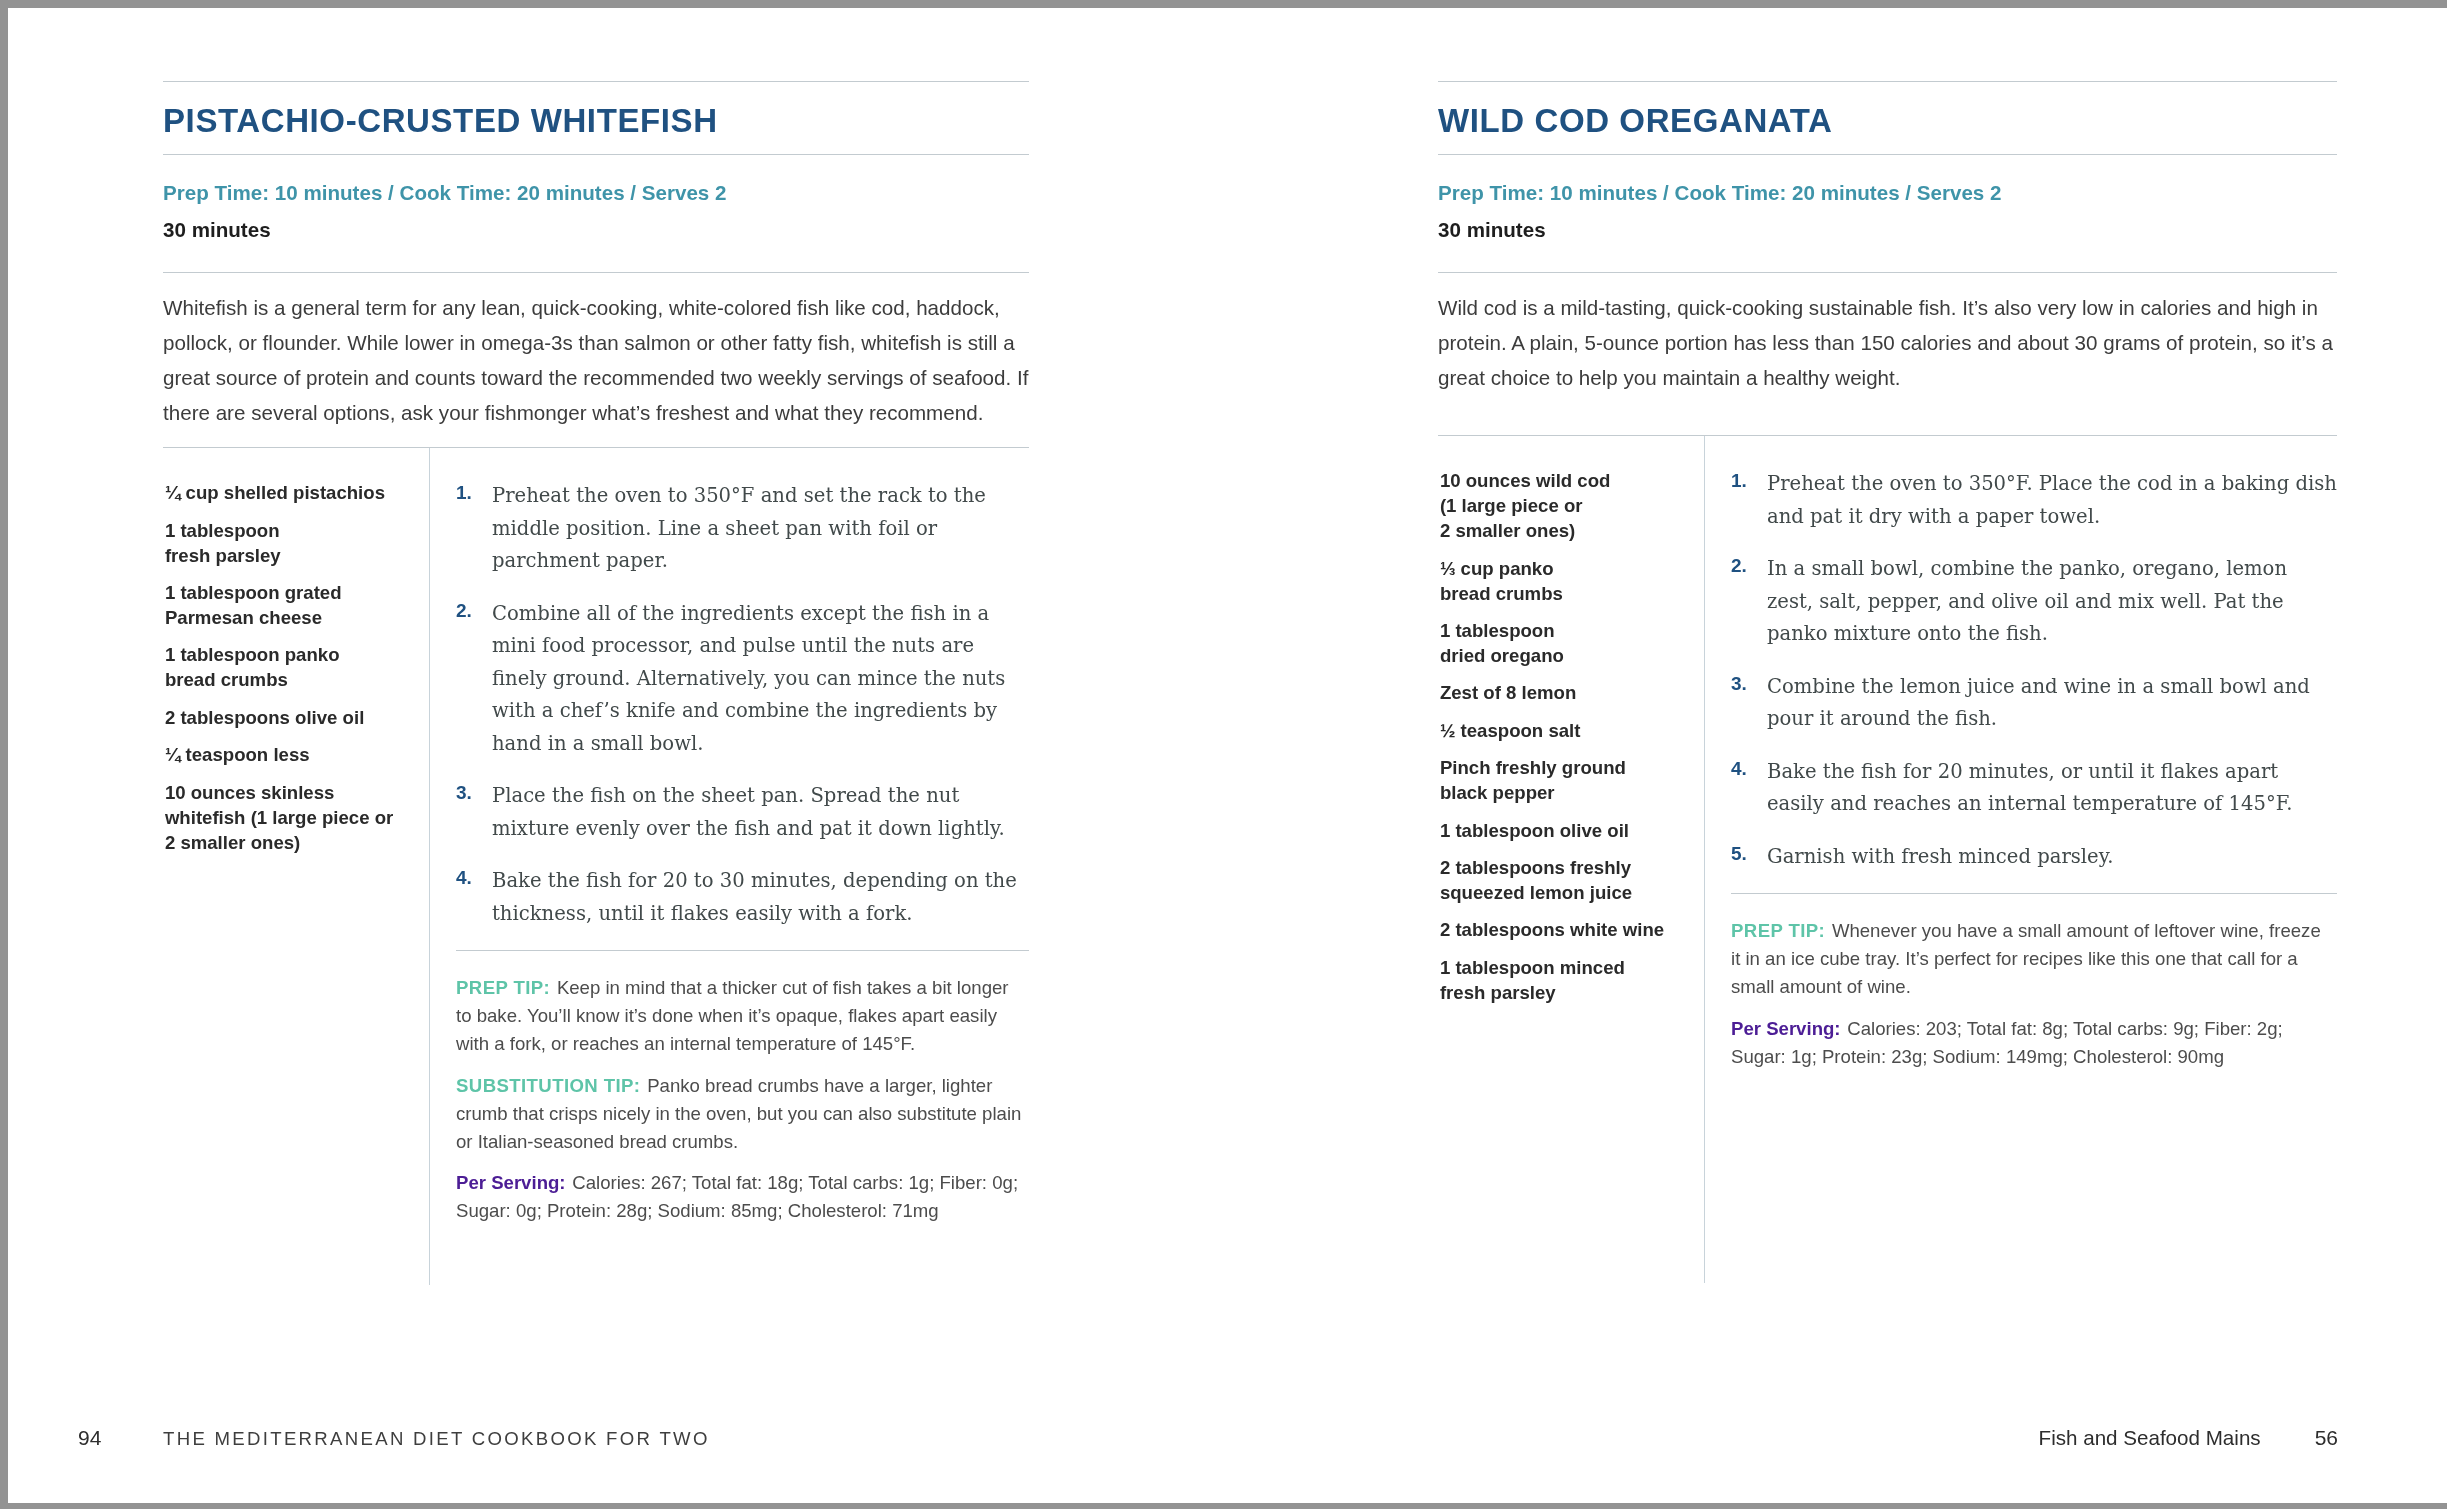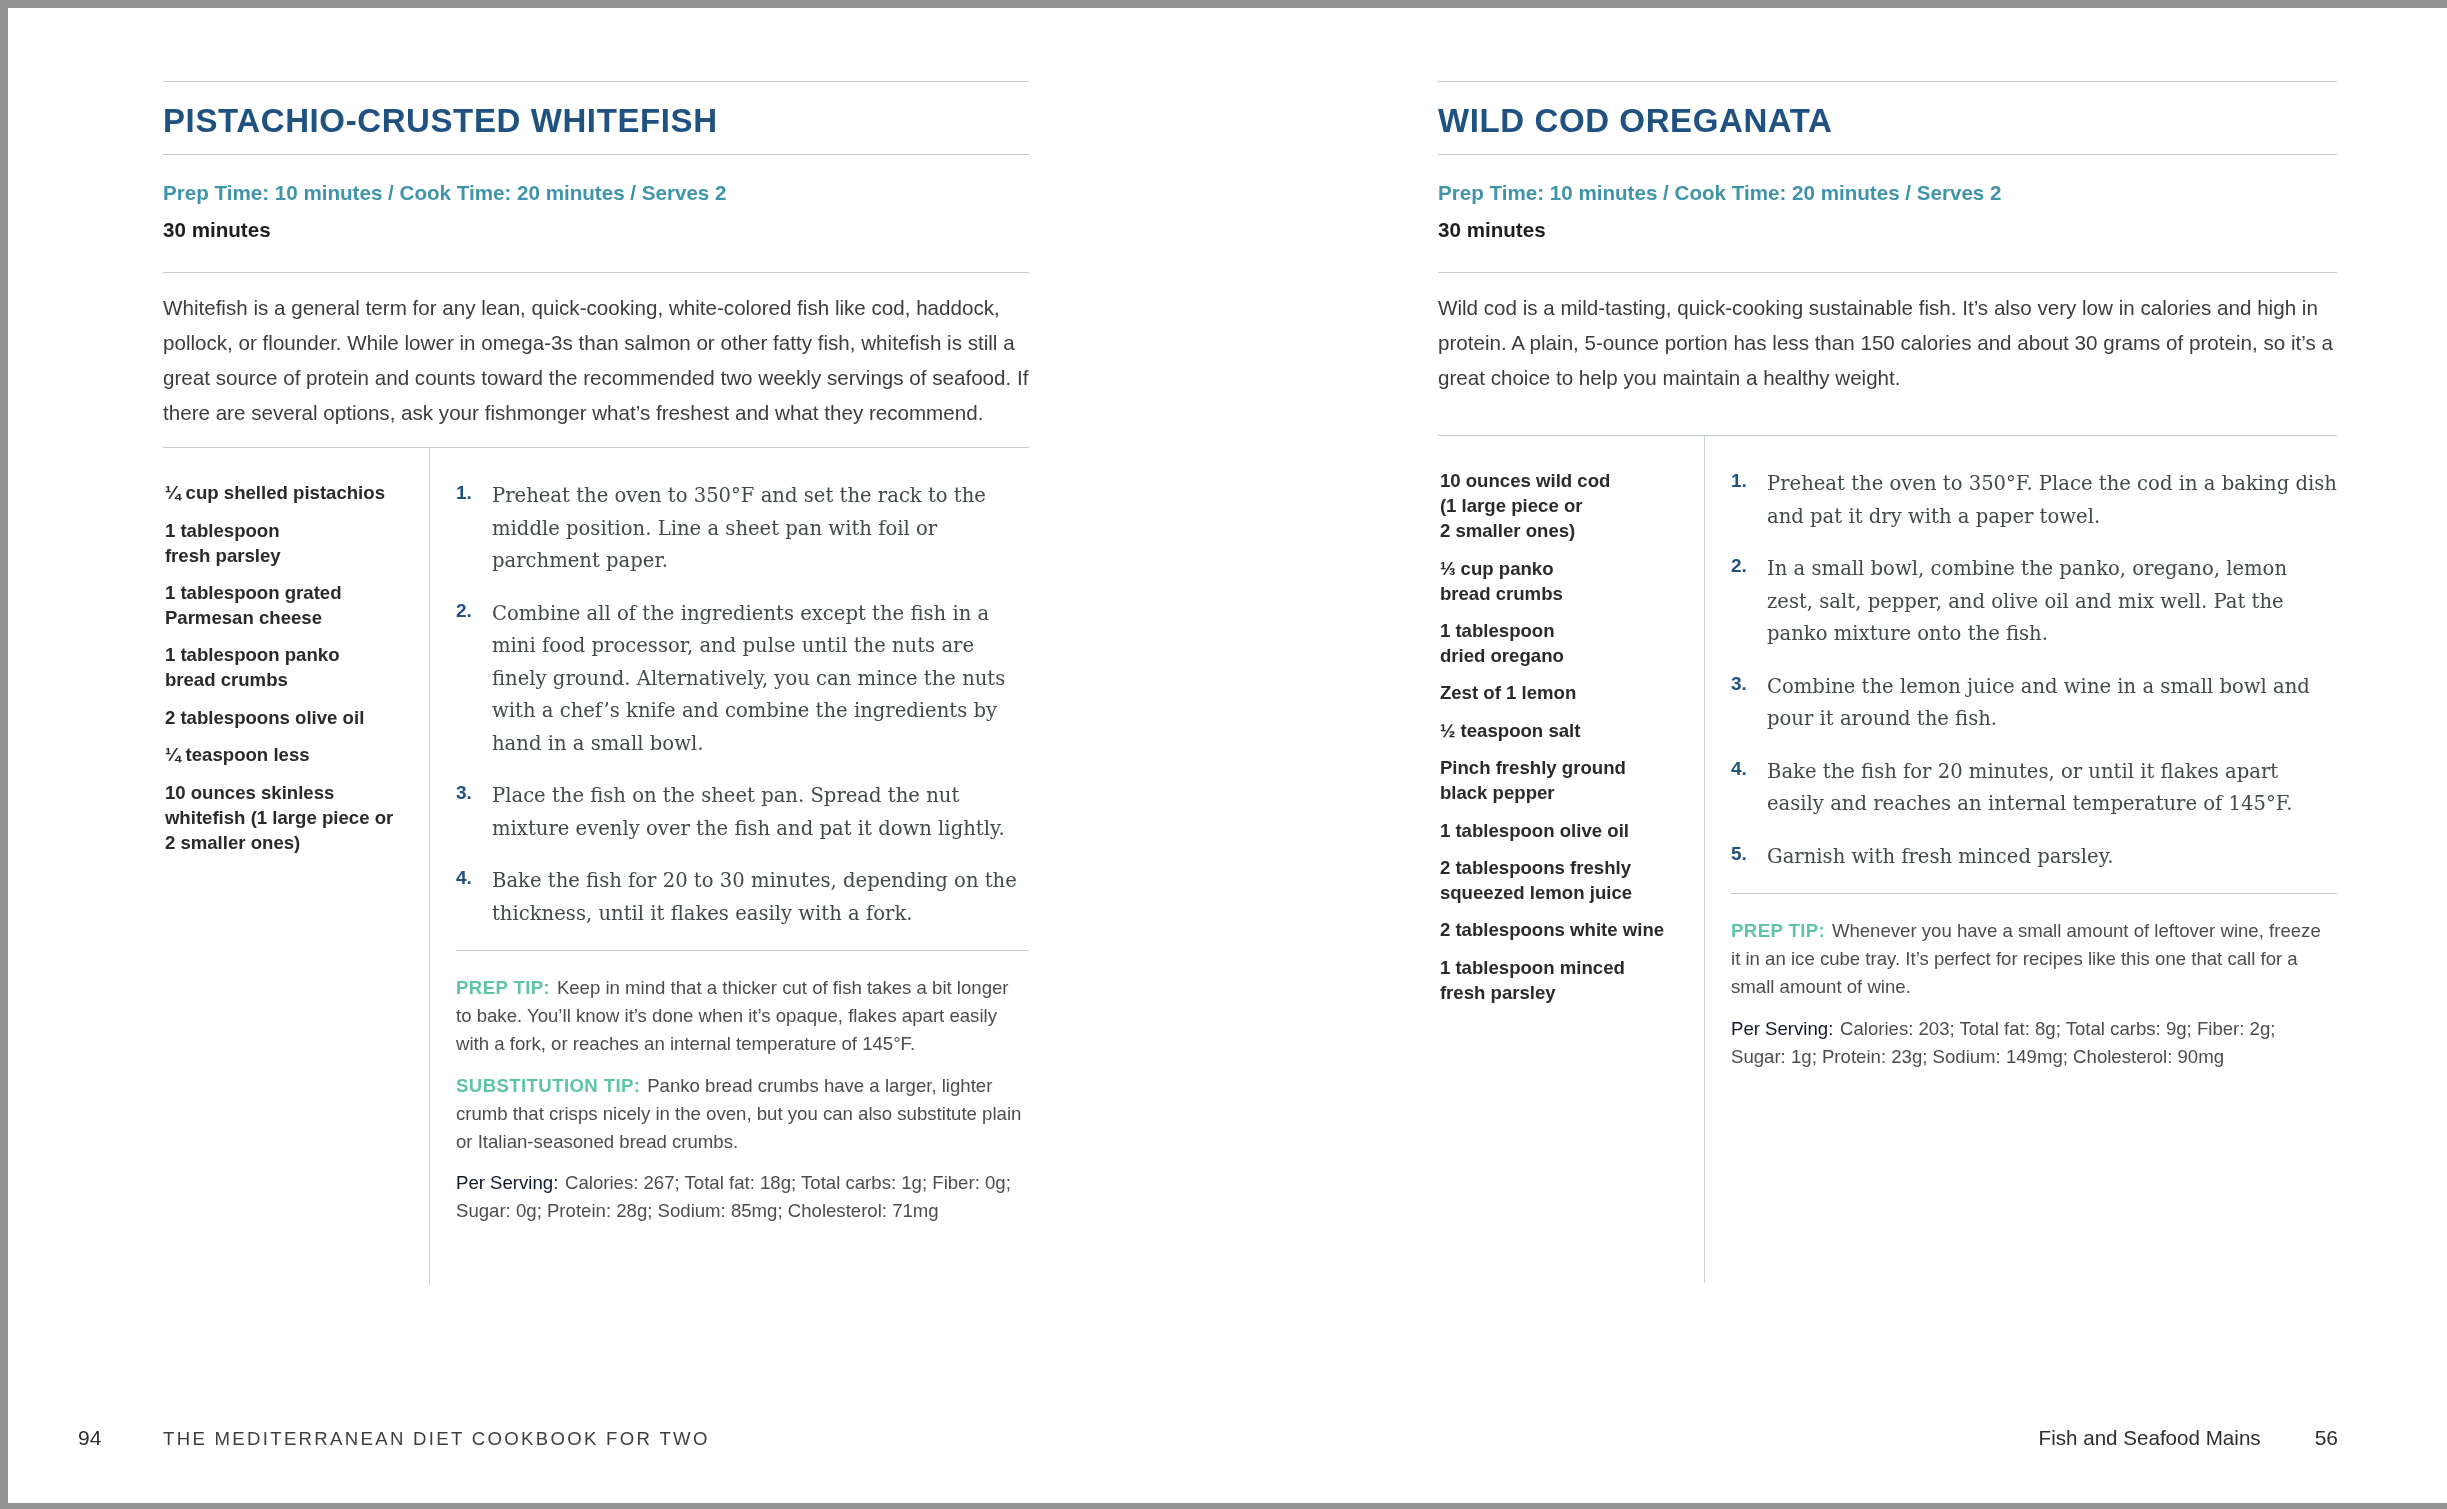--- a/index.html
+++ b/index.html
@@ -24,21 +24,21 @@
   .ing{margin:0 0 12.4px;font-size:18.6px;font-weight:bold;line-height:25px;
        color:#2a2a2a;white-space:pre-line;}
   .steps{list-style:none;margin:0;padding:0;}
   .step{display:flex;margin:0 0 20px;}
   .step-num{flex:none;width:36px;font-size:19px;font-weight:bold;color:#1f5181;padding-top:1.9px;}
   .step-text{font-family:"DejaVu Serif","Liberation Serif",serif;font-size:19.6px;
              line-height:32.5px;color:#41494a;}
   .tips{border-top:1.9px solid #c3cbd0;margin-top:7.6px;padding-top:23px;padding-right:3.8px;}
   .tip{margin:0 0 13.4px;font-size:18.6px;line-height:28px;color:#4c4c4c;}
   .tip-label{font-weight:bold;color:#5ec4a8;letter-spacing:0.4px;margin-right:6.7px;}
-  .serving-label{font-weight:normal;color:#0f172a;margin-right:6.7px;}
+  .serving-label{font-weight:bold;color:#4c1d95;margin-right:6.7px;}
   .footer-page-num{position:absolute;top:1426px;font-size:21px;color:#2d2d2d;}
   .footer-num-left{left:78px;}
   .footer-book{position:absolute;left:163px;top:1428px;font-size:18.6px;
                letter-spacing:2.3px;color:#3e3e3e;}
   .footer-right{position:absolute;left:1721px;width:617px;top:1426px;display:flex;
                 justify-content:flex-end;align-items:baseline;gap:54px;}
   .footer-chapter{font-size:20.6px;color:#2d2d2d;}
   .footer-num-right{font-size:21px;color:#2d2d2d;}
 </style>
 </head>
@@ -116,21 +116,21 @@
 
     <div class="cols cols-right">
       <div class="ing-col">
         <p class="ing">10 ounces wild cod
 (1 large piece or
 2 smaller ones)</p>
         <p class="ing">⅓ cup panko
 bread crumbs</p>
         <p class="ing">1 tablespoon
 dried oregano</p>
-        <p class="ing">Zest of 1 lemon</p>
+        <p class="ing">Zest of 8 lemon</p>
         <p class="ing">½ teaspoon salt</p>
         <p class="ing">Pinch freshly ground
 black pepper</p>
         <p class="ing">1 tablespoon olive oil</p>
         <p class="ing">2 tablespoons freshly
 squeezed lemon juice</p>
         <p class="ing">2 tablespoons white wine</p>
         <p class="ing">1 tablespoon minced
 fresh parsley</p>
       </div>

